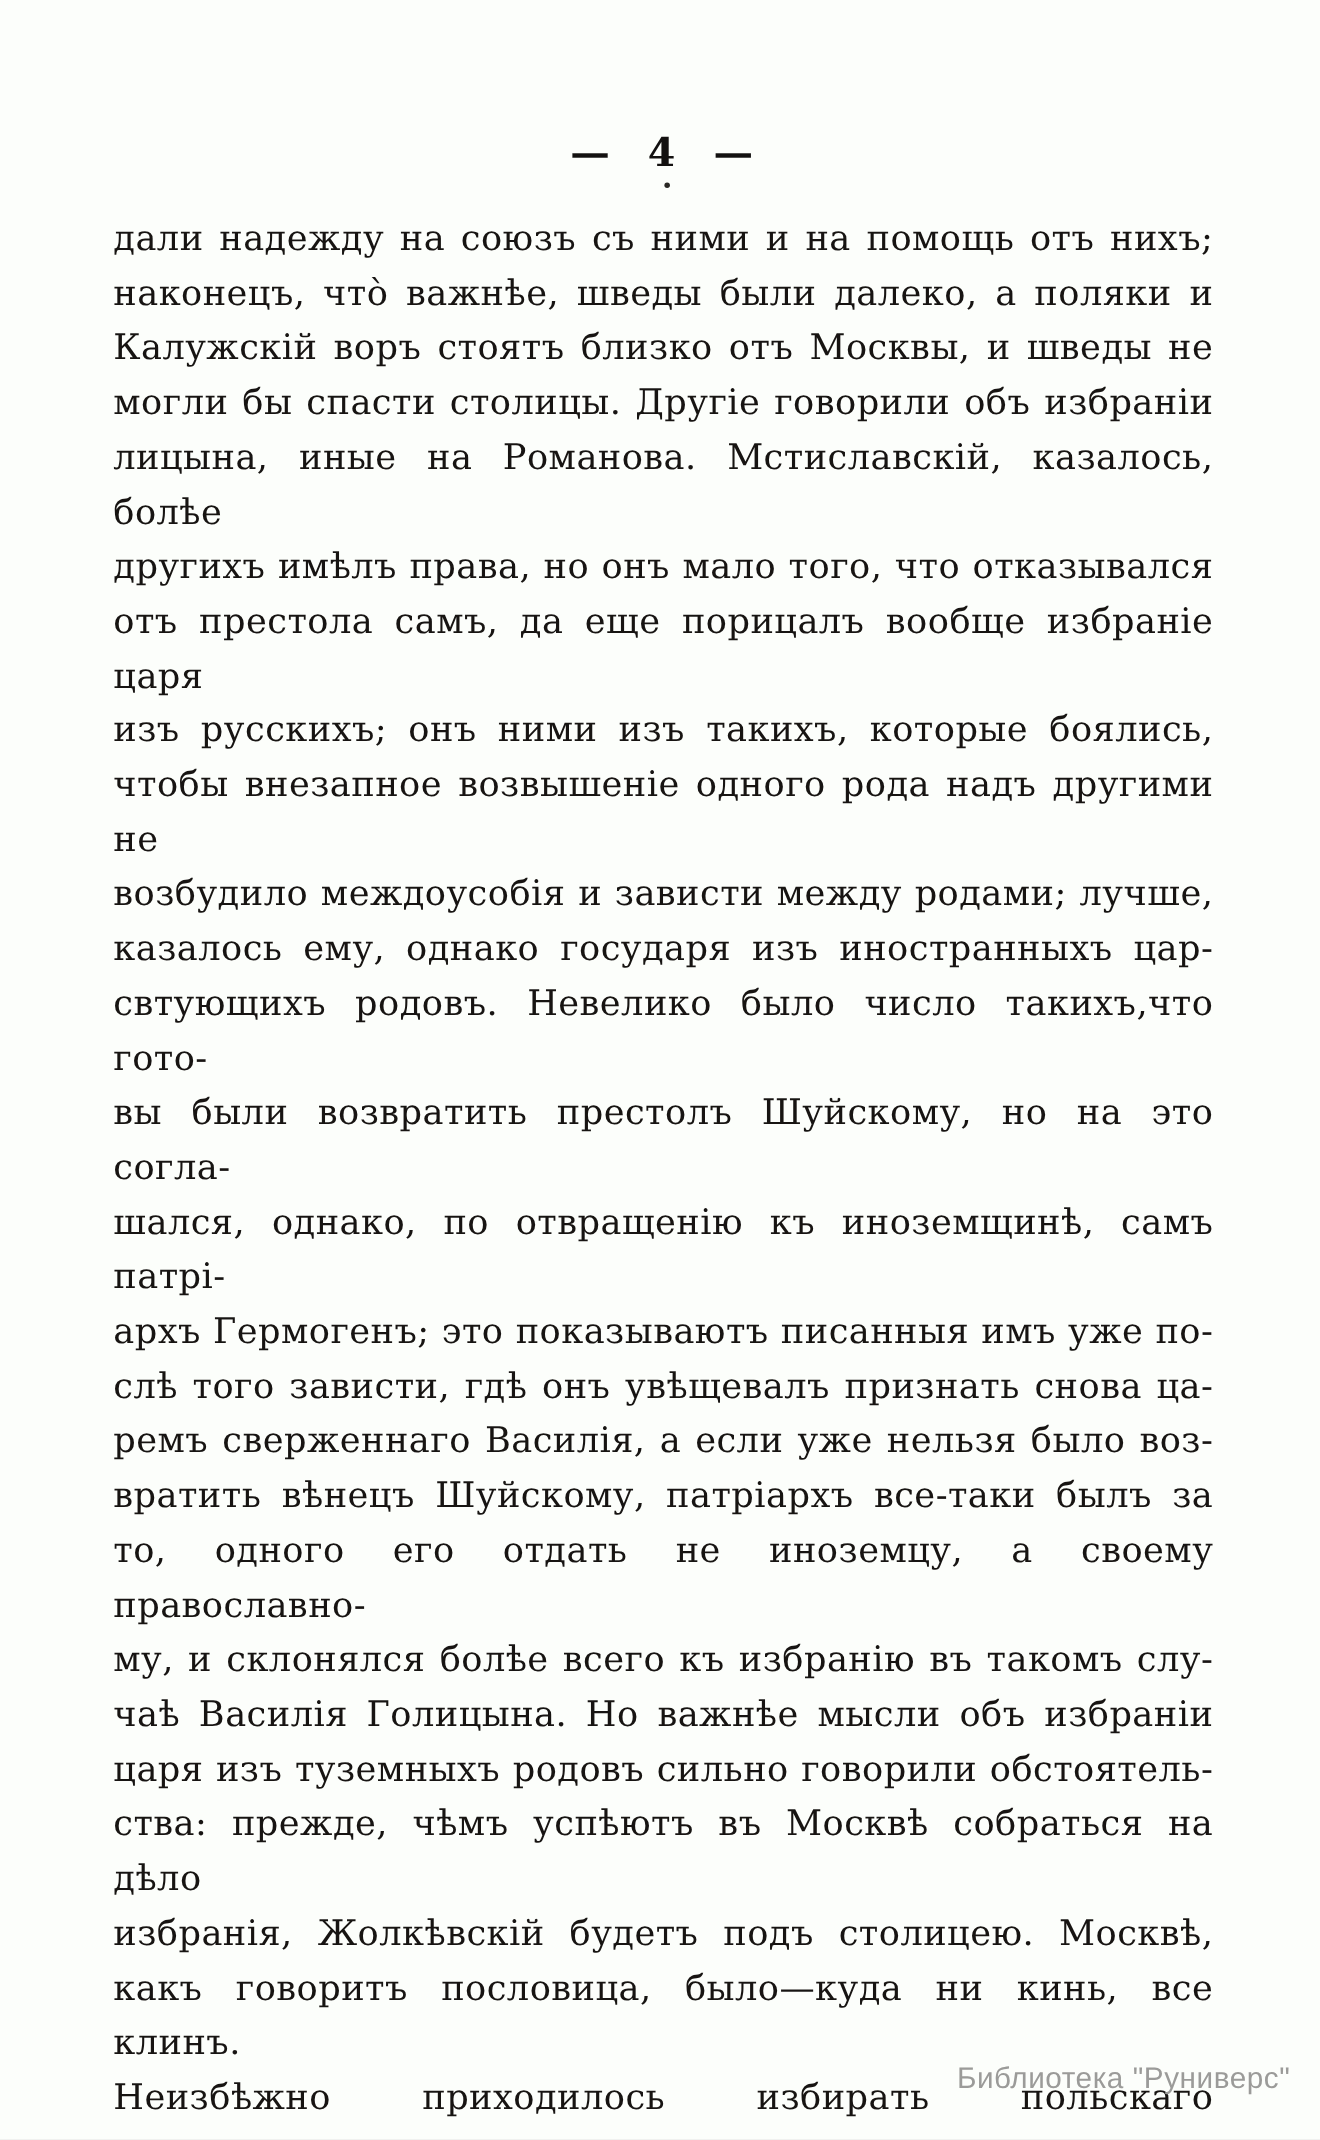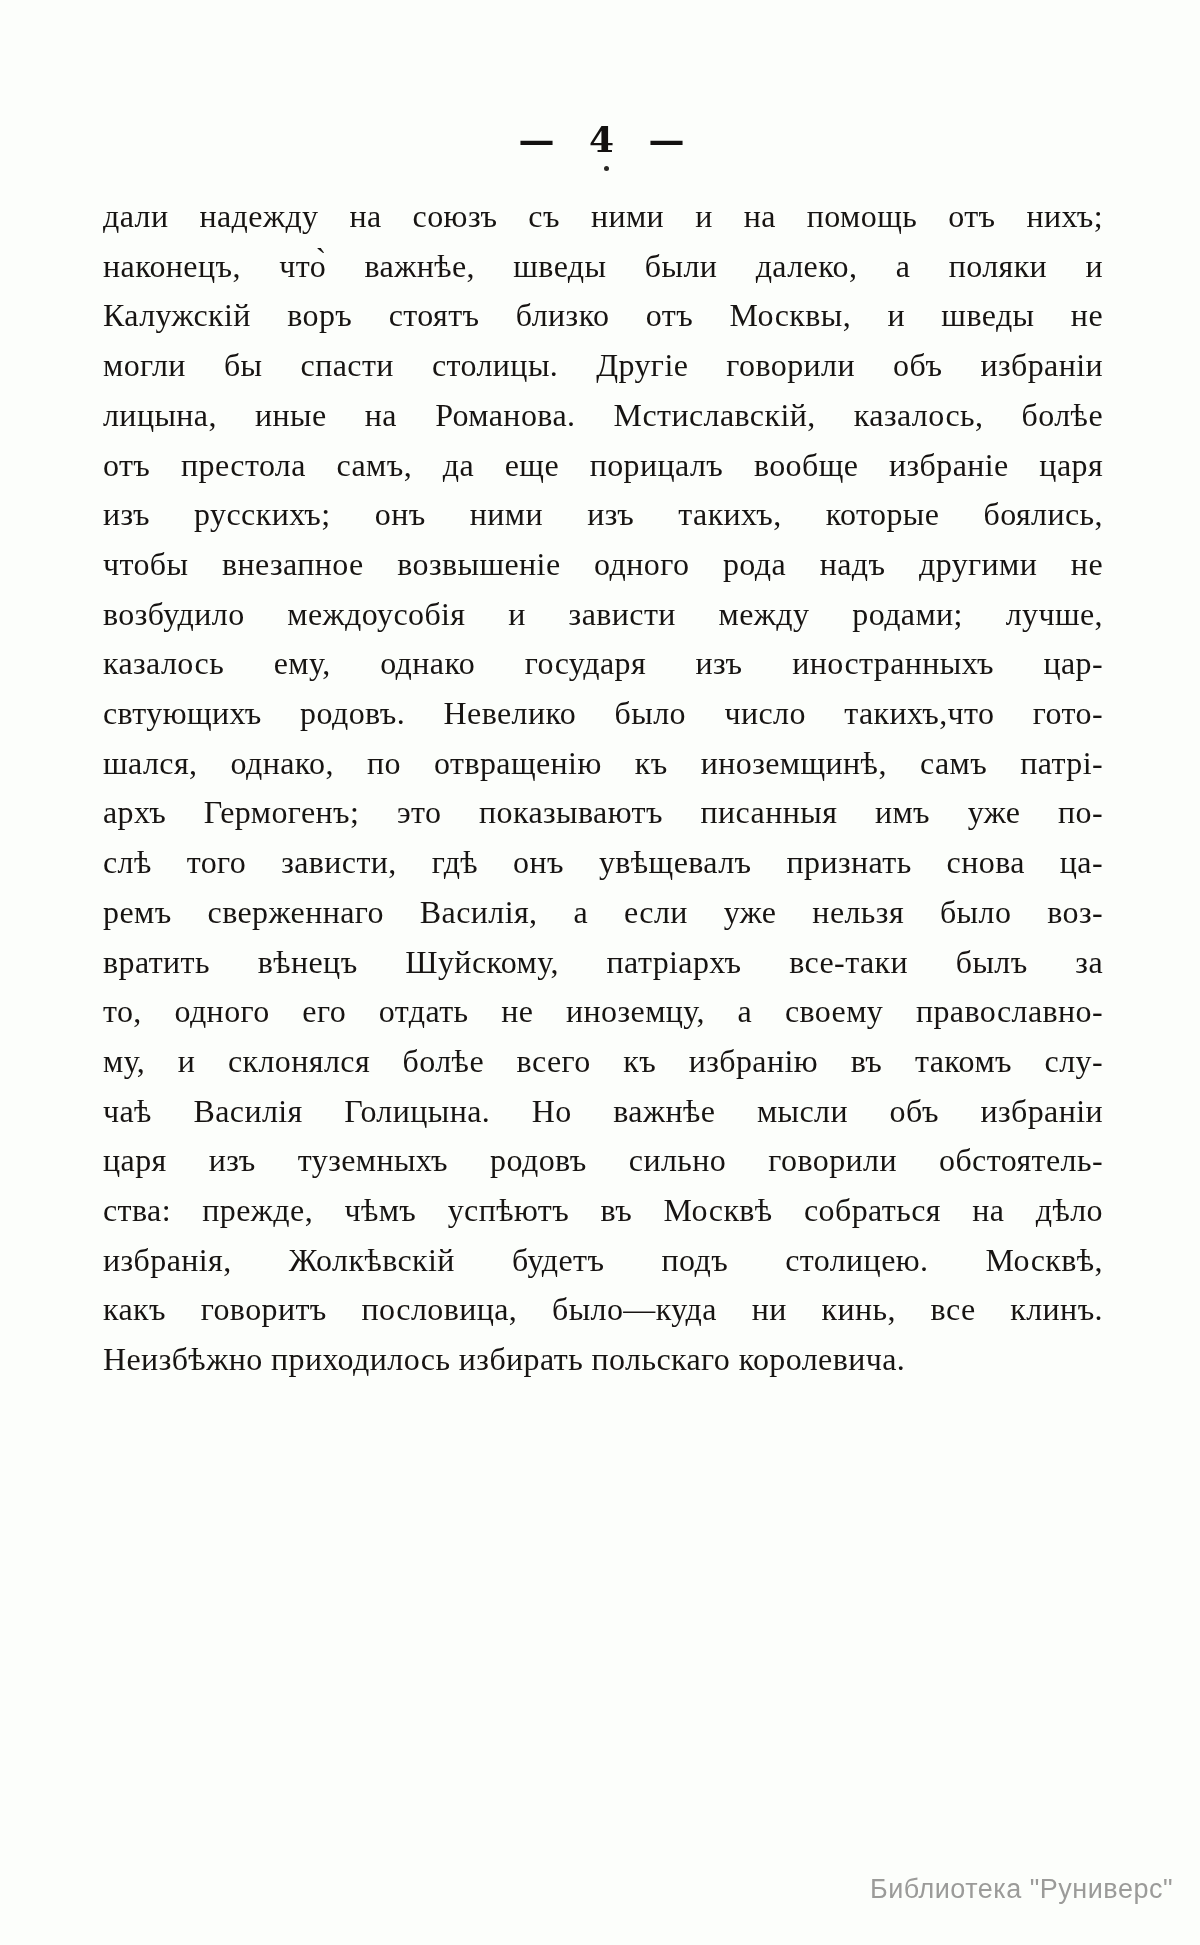--- a/index.html
+++ b/index.html
@@ -48,21 +48,20 @@
     letter-spacing: 0.4px;
     color: #171412;
   }
   .para {
     margin: 0;
     padding: 0;
   }
   .line {
     text-align: justify;
     text-align-last: justify;
-    font-family: Liberation Serif, serif;
   }
   .line.endpara {
     text-align-last: left;
   }
   .watermark {
     position: absolute;
     top: 1874px;
     right: 27px;
     font-family: "Liberation Sans", sans-serif;
     font-size: 27px;
@@ -80,26 +79,28 @@
   </div>
   <div class="pagenum-dot"></div>
 
   <div class="textblock">
     <div class="para">
       <div class="line">дали надежду на союзъ съ ними и на помощь отъ нихъ;</div>
       <div class="line">наконецъ, что̀ важнѣе, шведы были далеко, а поляки и</div>
       <div class="line">Калужскій воръ стоятъ близко отъ Москвы, и шведы не</div>
       <div class="line">могли бы спасти столицы. Другіе говорили объ избраніи</div>
       <div class="line">лицына, иные на Романова. Мстиславскій, казалось, болѣе</div>
+      <div class="line">другихъ имѣлъ права, но онъ мало того, что отказывался</div>
       <div class="line">отъ престола самъ, да еще порицалъ вообще избраніе царя</div>
       <div class="line">изъ русскихъ; онъ ними изъ такихъ, которые боялись,</div>
       <div class="line">чтобы внезапное возвышеніе одного рода надъ другими не</div>
       <div class="line">возбудило междоусобія и зависти между родами; лучше,</div>
       <div class="line">казалось ему, однако государя изъ иностранныхъ цар-</div>
       <div class="line">свтующихъ родовъ. Невелико было число такихъ,что гото-</div>
+      <div class="line">вы были возвратить престолъ Шуйскому, но на это согла-</div>
       <div class="line">шался, однако, по отвращенію къ иноземщинѣ, самъ патрі-</div>
       <div class="line">архъ Гермогенъ; это показываютъ писанныя имъ уже по-</div>
       <div class="line">слѣ того зависти, гдѣ онъ увѣщевалъ признать снова ца-</div>
       <div class="line">ремъ сверженнаго Василія, а если уже нельзя было воз-</div>
       <div class="line">вратить вѣнецъ Шуйскому, патріархъ все-таки былъ за</div>
       <div class="line">то, одного его отдать не иноземцу, а своему православно-</div>
       <div class="line">му, и склонялся болѣе всего къ избранію въ такомъ слу-</div>
       <div class="line">чаѣ Василія Голицына. Но важнѣе мысли объ избраніи</div>
       <div class="line">царя изъ туземныхъ родовъ сильно говорили обстоятель-</div>
       <div class="line">ства: прежде, чѣмъ успѣютъ въ Москвѣ собраться на дѣло</div>

